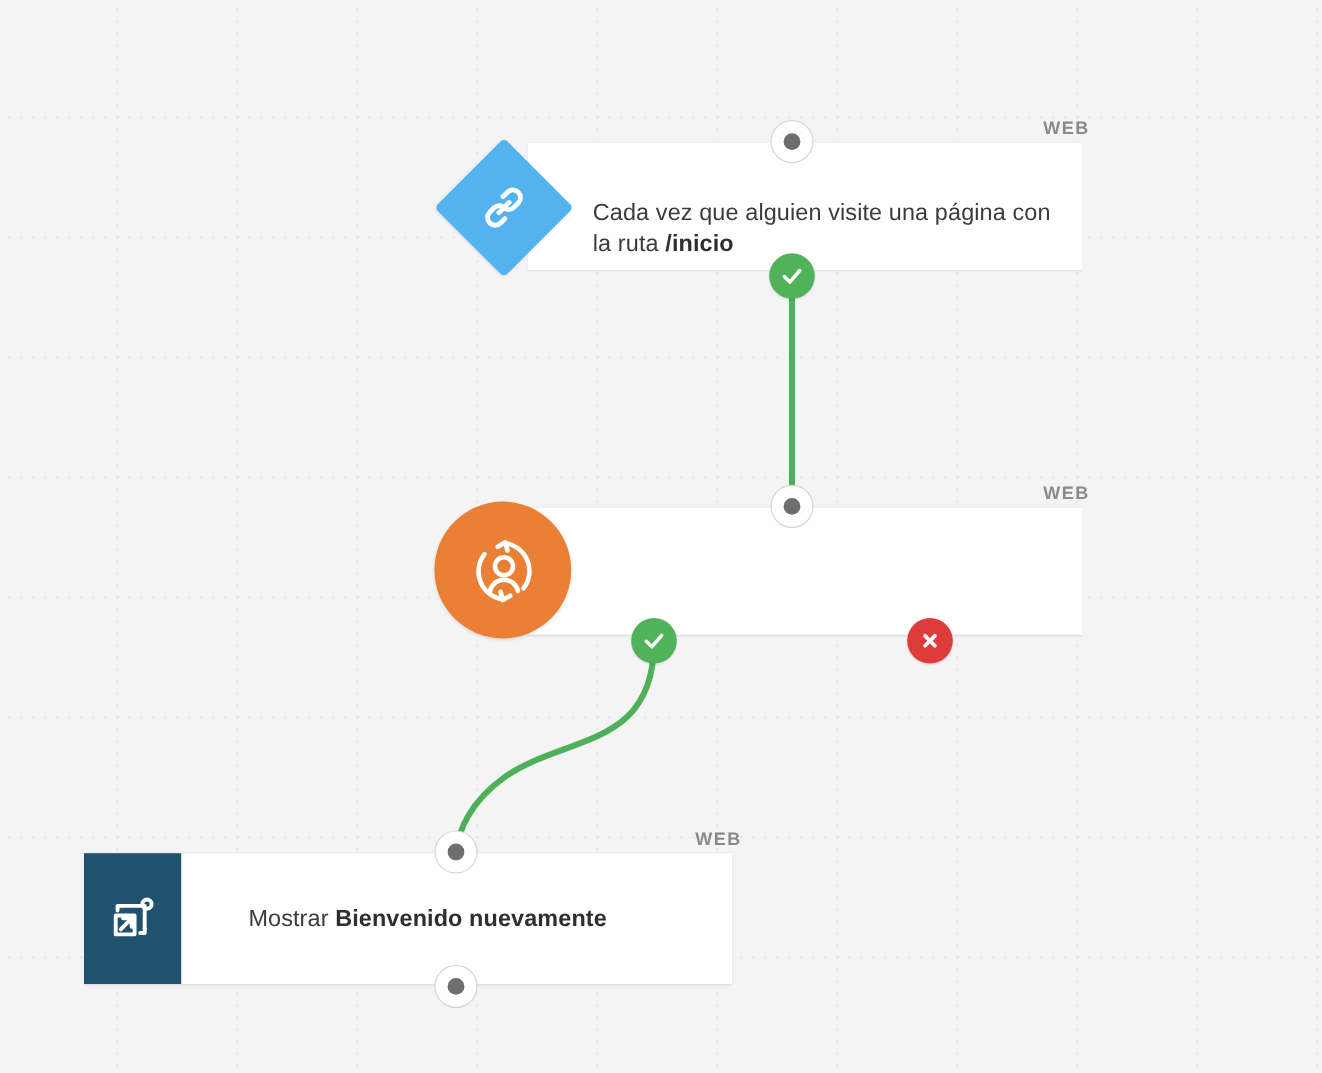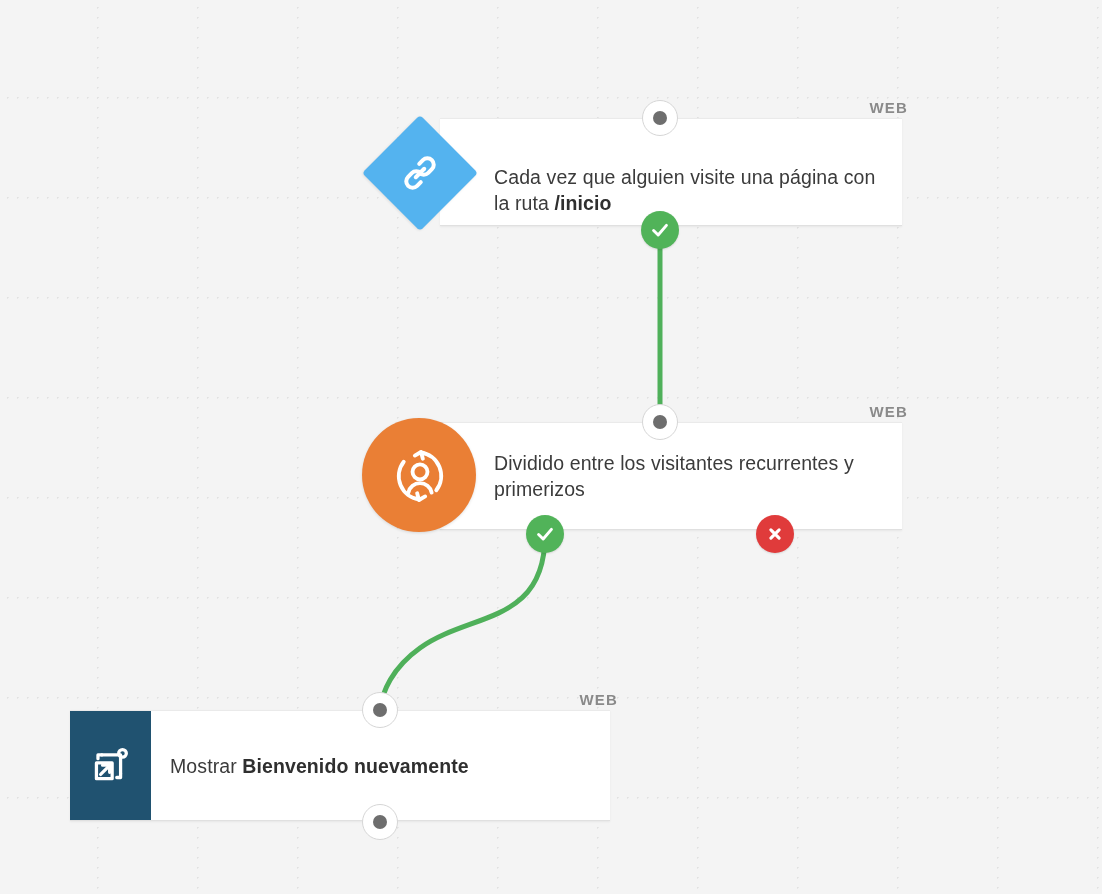--- a/index.html
+++ b/index.html
@@ -128,21 +128,21 @@
   .circle-icon {
     position: absolute;
     left: 50%; top: 50%;
     width: 62px; height: 62px;
     margin: -31px 0 0 -31px;
   }
 
   
   #node-action { left: 70px; top: 710px; }
   #node-action .node-strip { width: 540px; }
-  #node-action .card { width: 540px; height: 111px; }
+  #node-action .card { width: 540px; height: 111px; gap: 37px; }
   .icon-block {
     width: 81px;
     height: 100%;
     background: #205270;
     display: flex;
     align-items: center;
     justify-content: center;
     flex: 0 0 81px;
   }
   .block-icon { width: 46px; height: 46px; }
@@ -234,23 +234,20 @@
         <div class="circle"></div>
         <svg class="circle-icon" viewBox="0 0 24 24" fill="none" stroke="#ffffff" stroke-width="1.5" stroke-linecap="round" stroke-linejoin="round">
           <circle cx="12" cy="10.4" r="2.9"></circle>
           <path d="M7.5 18.4 a4.6 4.6 0 0 1 9 0"></path>
           <path d="M12.2 2.9 a9.1 9.1 0 0 1 6.1 14.6"></path>
           <path d="M11.8 21.1 a9.1 9.1 0 0 1 -6.1 -14.6"></path>
           <path d="M10.0 4.1 L12.4 2.7 L13.1 5.3"></path>
           <path d="M14.0 19.9 L11.6 21.3 L10.9 18.7"></path>
         </svg>
       </div>
-      <div class="card-text">
-        <span>Dividido entre los visitantes recurrentes y primerizos</span>
-      </div>
     </div>
 
     <div class="port" style="left:202px; top:-18px;"></div>
     <div class="badge ok" style="left:86px; top:93px;">
       <svg viewBox="0 0 24 24" fill="none" stroke="#ffffff" stroke-width="3.2" stroke-linecap="round" stroke-linejoin="round">
         <path d="M5 12.5 L10 17.5 L19 7"></path>
       </svg>
     </div>
     <div class="badge err" style="left:316px; top:93px;">
       <svg viewBox="0 0 24 24" fill="none" stroke="#ffffff" stroke-width="3.4" stroke-linecap="round" stroke-linejoin="round">

